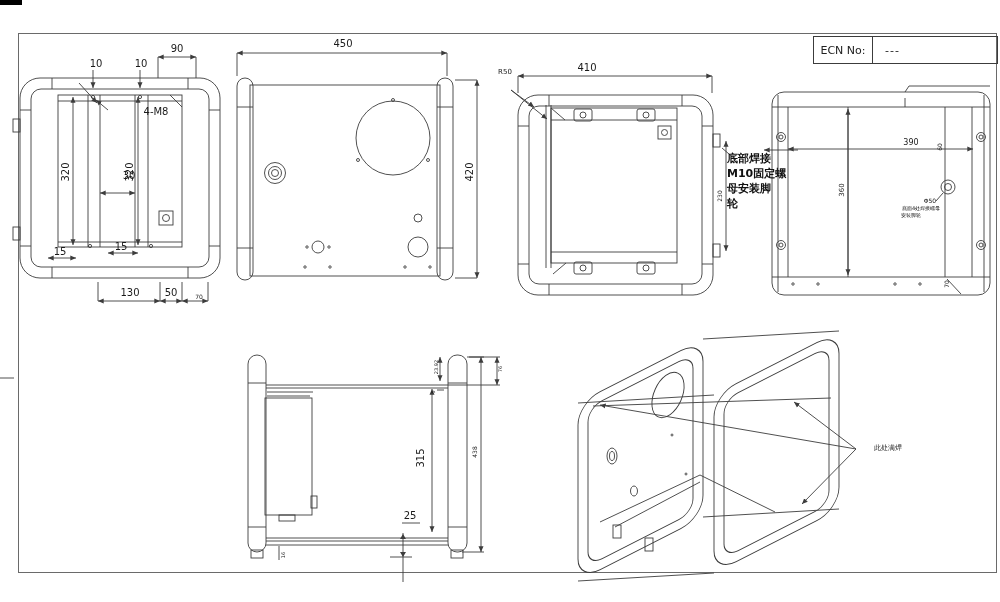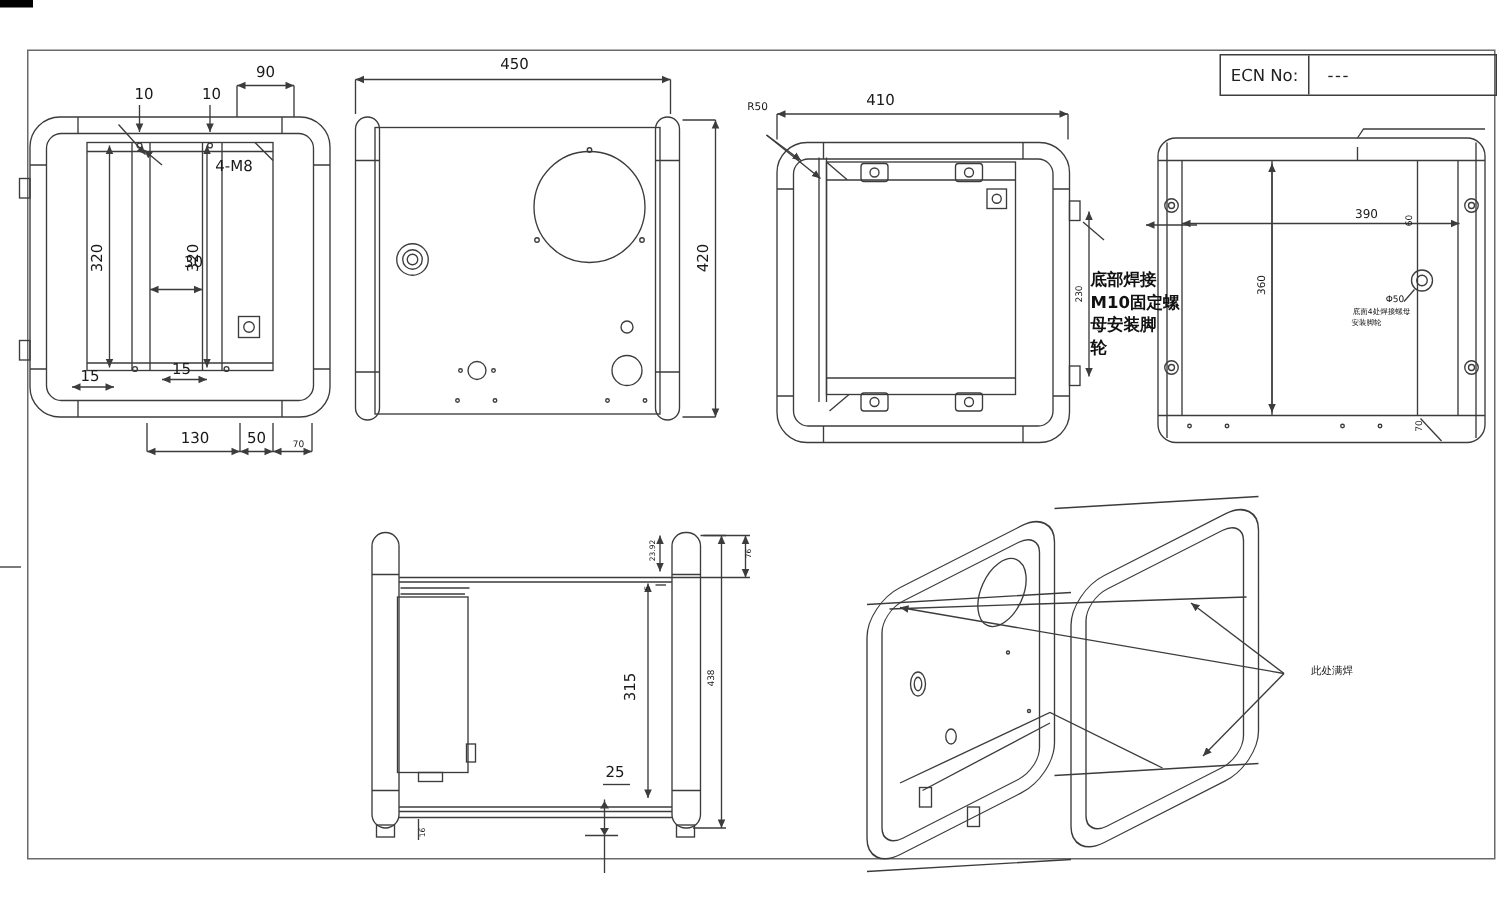--- a/index.html
+++ b/index.html
@@ -14,21 +14,21 @@
   .corner-mark{position:absolute;left:0;top:0;width:22px;height:5px;background:#000;}
   .border-rect{position:absolute;left:18px;top:33px;width:979px;height:540px;
                border:1px solid #6a6a6a;box-sizing:border-box;}
   .ecn-box{position:absolute;left:813px;top:36px;width:185px;height:28px;
            border:1px solid #3c3c3c;box-sizing:border-box;display:flex;}
   .ecn-label{width:58px;border-right:1px solid #3c3c3c;display:flex;align-items:center;
              justify-content:center;font-size:11px;color:#222;}
   .ecn-value{flex:1;display:flex;align-items:center;padding-left:12px;font-size:11px;
              color:#222;letter-spacing:1px;}
   .weld-note{position:absolute;left:727px;top:151px;width:64px;font-size:11px;
-             font-weight:bold;color:#111;line-height:15px;margin-top:28px;}
+             font-weight:bold;color:#111;line-height:15px;}
   .hole-note{position:absolute;color:#111;white-space:nowrap;transform:translate(-50%,-50%);}
 </style>
 </head>
 <body>
 
 <div id="canvas">
 
   <div class="corner-mark"></div>
   <div class="border-rect"></div>
 

